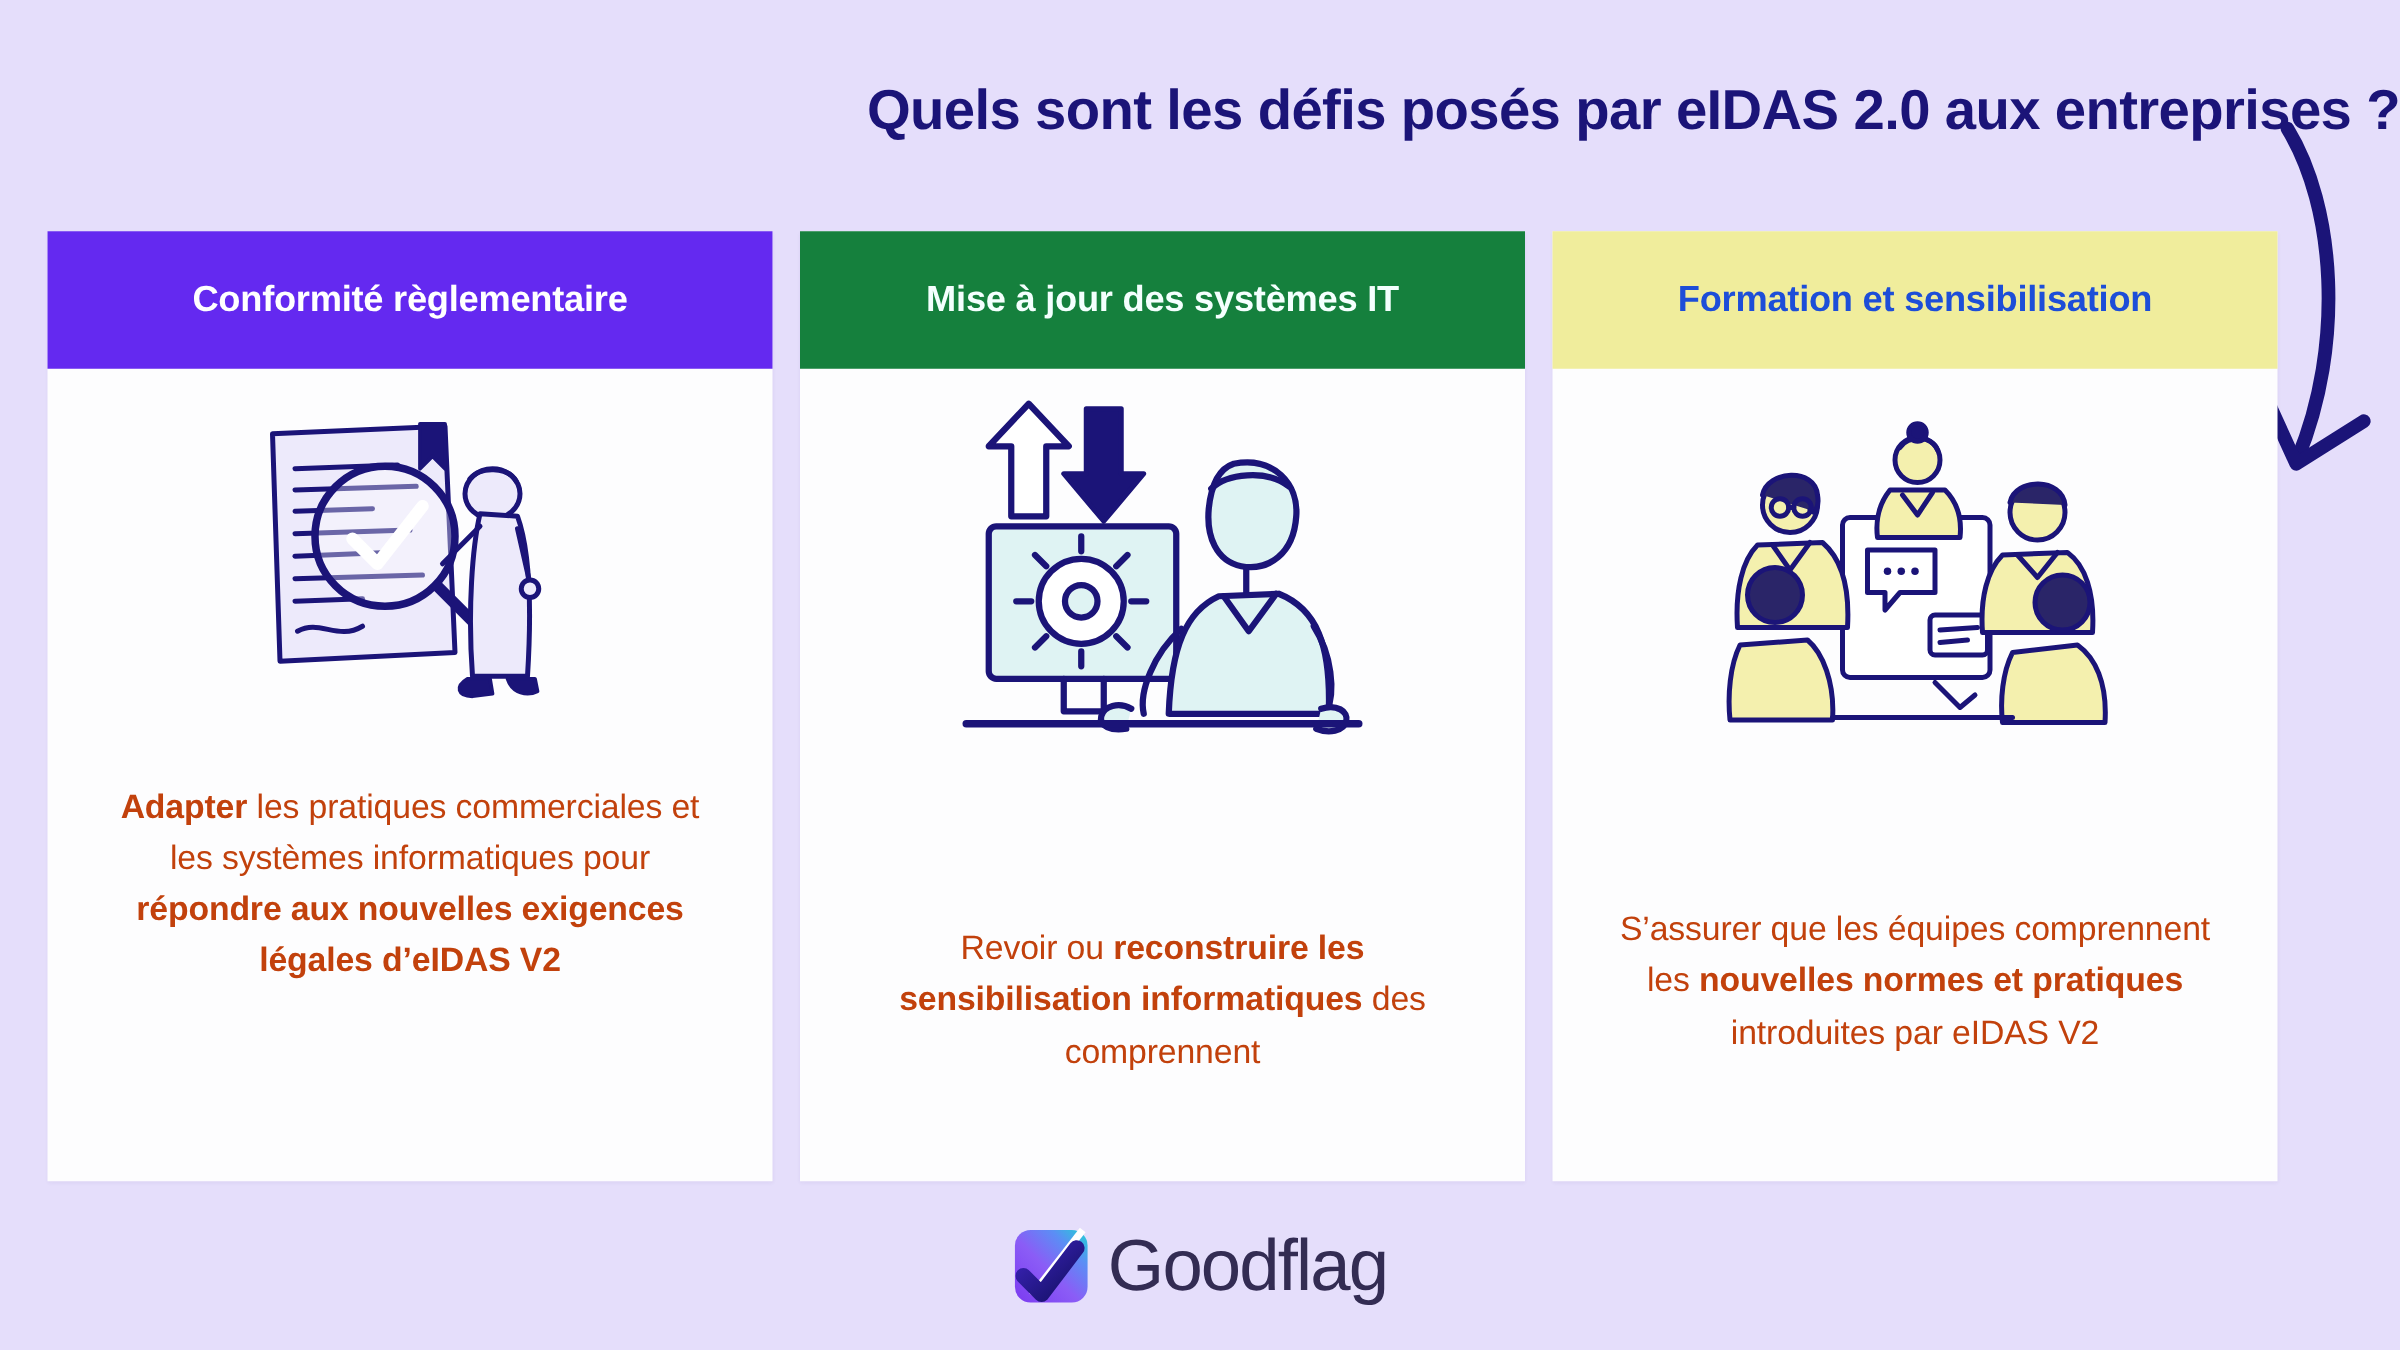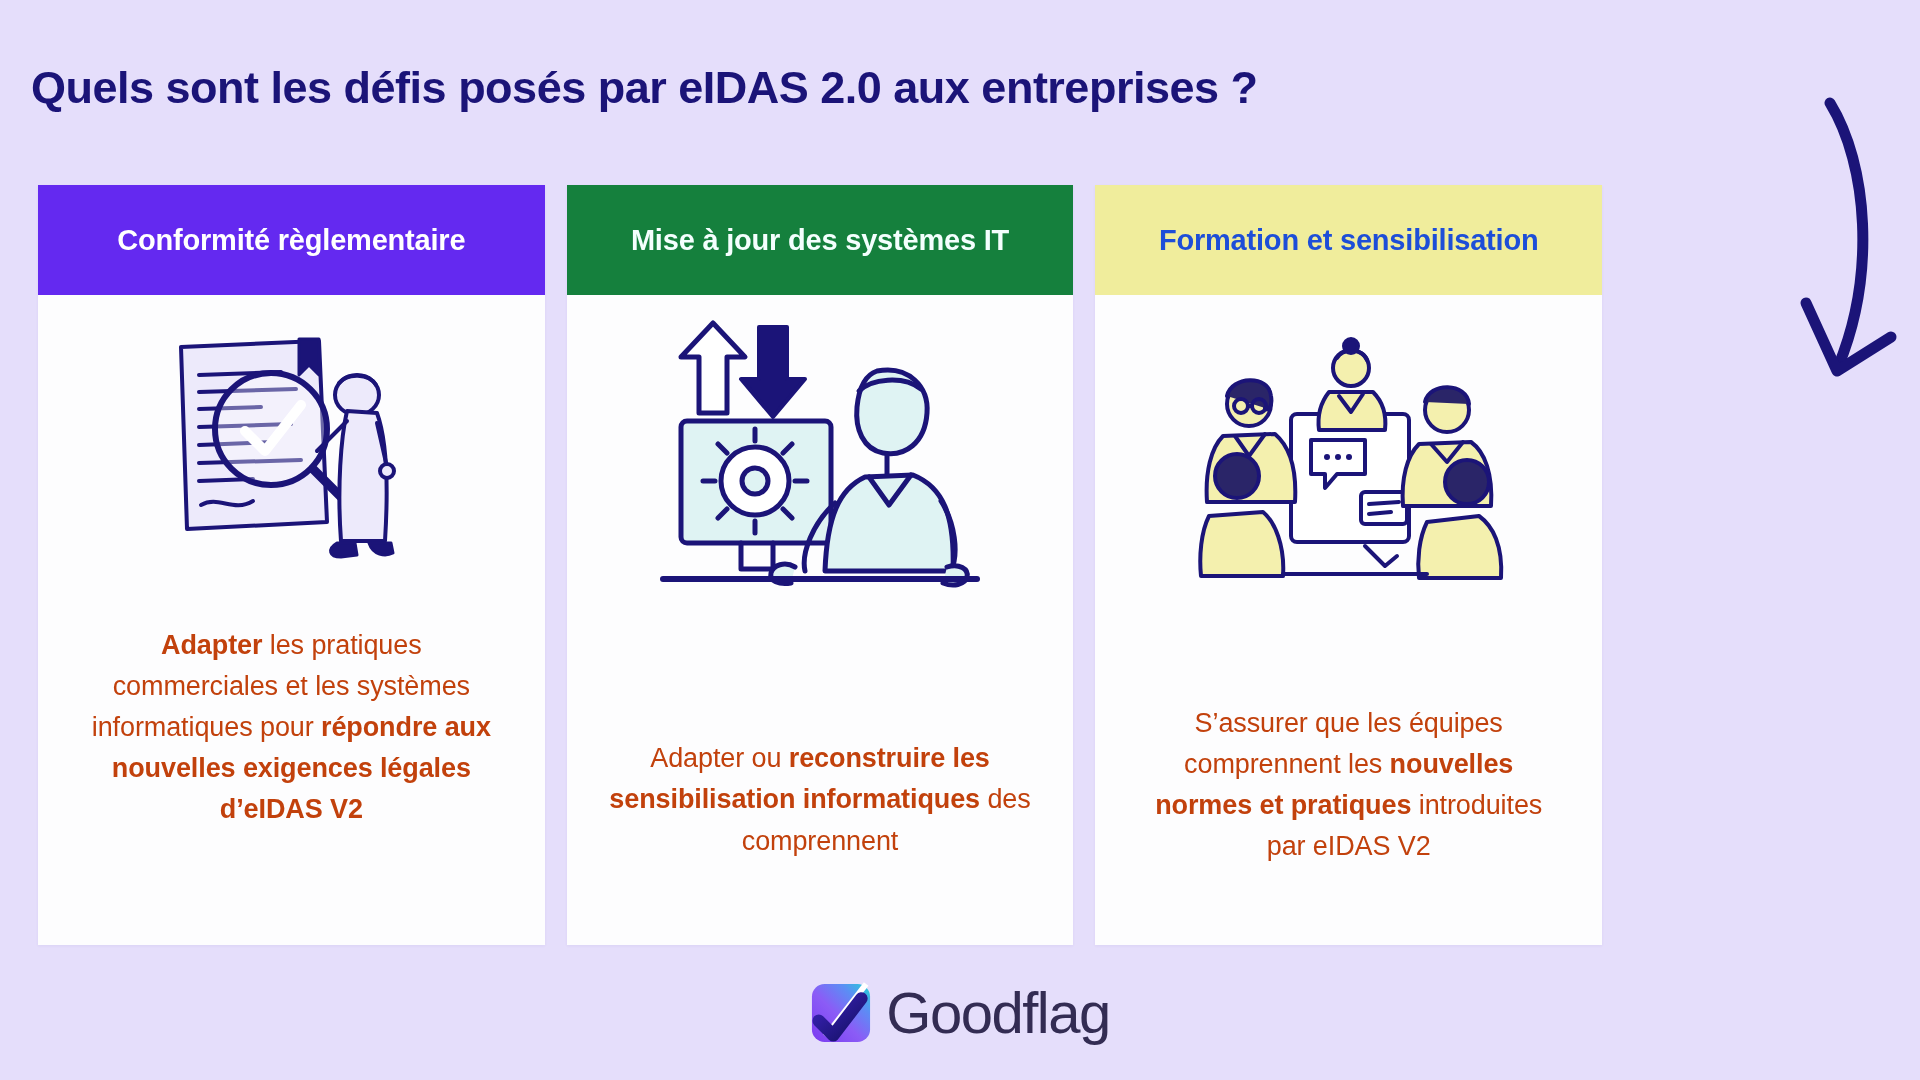--- a/index.html
+++ b/index.html
@@ -10,46 +10,45 @@
   body {
     background: #E5DEFB;
     font-family: "Liberation Sans", sans-serif;
     position: relative;
   }
 
   
   .title {
     position: absolute;
     top: 62px; left: 0; right: 0;
-    text-align: left;
+    text-align: right;
     font-size: 45px;
     font-weight: bold;
     letter-spacing: -0.5px;
     color: #1B1478;
     line-height: 1.15;
     white-space: nowrap;
-    margin-left: 31px;
   }
 
   
   .arrow-deco {
     position: absolute;
     top: 95px;
     left: 1790px;
     width: 120px;
     height: 290px;
     pointer-events: none;
   }
 
   
   .cards {
     position: absolute;
     top: 185px;
     left: 38px;
-    width: 1564px;
+    width: 1784px;
     height: 760px;
     display: flex;
     gap: 22px;
   }
   .card {
     flex: 1 1 0;
     background: #FDFDFE;
     display: flex;
     flex-direction: column;
     box-shadow: 0 1px 3px rgba(60,40,130,0.06);
@@ -224,21 +223,21 @@
           <path d="M140 250 C 130 244, 118 248, 116 256 C 114 264, 124 268, 136 266" fill="#DFF3F3" stroke-width="5"></path>
           <path d="M292 250 C 304 246, 314 252, 312 260 C 310 268, 298 270, 288 266" fill="#DFF3F3" stroke-width="5"></path>
 
           <path d="M8 262 L322 262" stroke-width="6"></path>
         </g>
       </svg>
     </div>
 
     <div class="card-body mid">
       <div class="card-text">
-        <span>Adapter ou </span><b>reconstruire les sensibilisation informatiques</b><span> des comprennent</span>
+        <span>Revoir ou </span><b>reconstruire les sensibilisation informatiques</b><span> des comprennent</span>
       </div>
     </div>
   </div>
 
   <div class="card">
     <div class="card-header yellow">
       <div class="card-header-title">Formation et sensibilisation</div>
     </div>
 
     <div class="card-illu">

